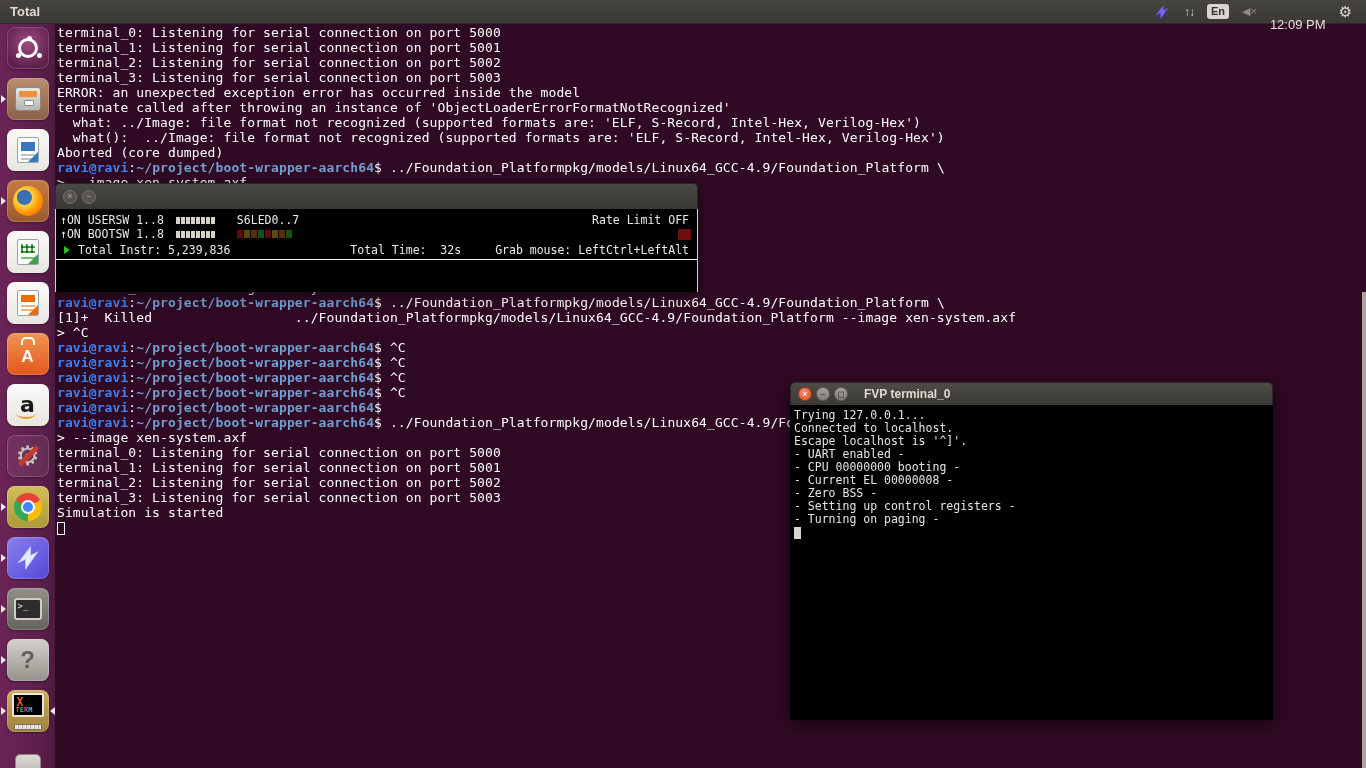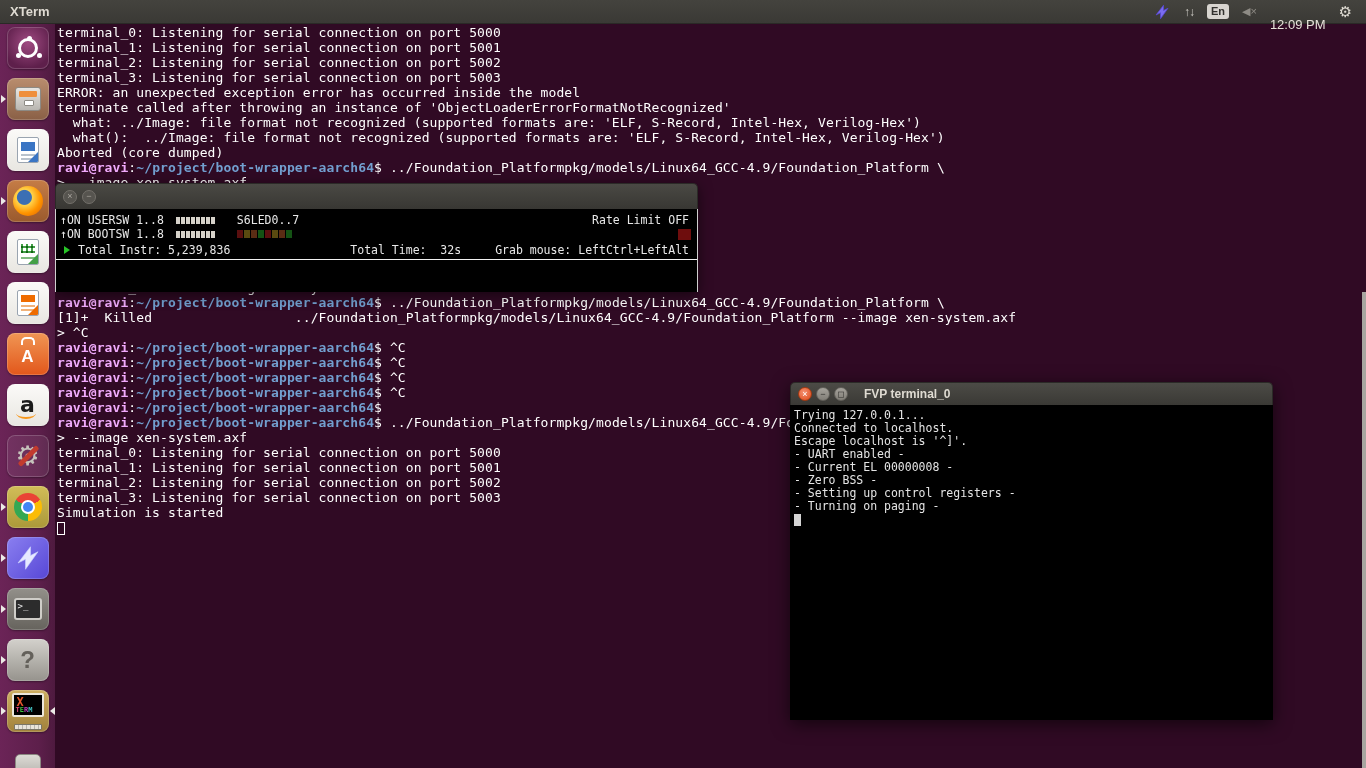--- a/index.html
+++ b/index.html
@@ -88,21 +88,21 @@
     background:repeating-linear-gradient(90deg,#e8e4da 0 3px,#b9b5ab 3px 4px); border-radius:1px; border:1px solid #7a7668; }
   .trash-body { width:26px; height:30px; margin-top:14px; background:linear-gradient(#dddbd6,#a5a29c);
     border-radius:5px 5px 2px 2px; border:1px solid #8b8882; }
 
   
   .xterm-area { position:absolute; left:55px; top:24px; right:0; bottom:0; background:#300a24; z-index:1; }
   .term-lines { padding:1px 0 0 2px; }
   .term-line { white-space:pre; height:15px; line-height:15px;
     font-family:"DejaVu Sans Mono",monospace; font-size:13px; letter-spacing:.1px; color:#fff; }
   .c-fg { color:#ffffff; }
-  .c-green { color:#f0abfc; font-weight:bold; }
+  .c-green { color:#3b82f6; font-weight:bold; }
   .c-blue { color:#729fcf; font-weight:bold; }
   .cursor-hollow { display:inline-block; width:8px; height:13px; border:1px solid #fff; vertical-align:middle; }
 
   .right-strip { position:absolute; right:0; top:292px; width:4px; bottom:0; background:#a8a5a0; z-index:8; }
 
   
   .fvp-status { position:absolute; left:55px; top:183px; width:643px; height:109px; z-index:10;
     box-shadow:0 3px 14px rgba(0,0,0,.55); border-radius:5px 5px 0 0; }
   .fvp-status .titlebar { height:26px; background:linear-gradient(#4a4944,#383733);
     border-radius:5px 5px 0 0; border:1px solid #2b2a27; border-bottom:none;
@@ -138,21 +138,21 @@
   .fvp-title { color:#dfdbd2; font-weight:bold; font-size:12px; margin-left:12px; }
   .fvp-term .content { height:315px; background:#000; padding:4px 0 0 4px; overflow:hidden; }
   .fvp-line { white-space:pre; height:13px; line-height:13px; color:#e4e4e4;
     font-family:"DejaVu Sans Mono",monospace; font-size:11.5px; }
   .cursor-solid { display:inline-block; width:7px; height:12px; background:#d4d4d4; vertical-align:middle; }
 </style>
 </head>
 <body>
 
 <div class="top-panel">
-  <span class="panel-title">XTerm</span>
+  <span class="panel-title">Total</span>
   <div class="panel-right">
     <svg class="s-logo-sm" viewBox="0 0 24 24">
       <polygon points="4,16 14,3 14,10 20,7 10,21 10,13" fill="#7a6cf0" stroke="#5747d6" stroke-width="1"></polygon>
     </svg>
     <span class="net-arrows">↑↓</span>
     <span class="lang-badge">En</span>
     <span class="vol-muted">◀<span>×</span></span>
     <span class="clock">12:09 PM</span>
     <span class="gear">⚙</span>
   </div>
@@ -326,19 +326,20 @@
     <span class="wbtn wbtn-close">×</span>
     <span class="wbtn wbtn-grey">−</span>
     <span class="wbtn wbtn-grey">◻</span>
     <span class="fvp-title">FVP terminal_0</span>
   </div>
   <div class="content">
       <div class="fvp-line">Trying 127.0.0.1...</div>
       <div class="fvp-line">Connected to localhost.</div>
       <div class="fvp-line">Escape localhost is '^]'.</div>
       <div class="fvp-line">- UART enabled -</div>
+      <div class="fvp-line">- CPU 00000000 booting -</div>
       <div class="fvp-line">- Current EL 00000008 -</div>
       <div class="fvp-line">- Zero BSS -</div>
       <div class="fvp-line">- Setting up control registers -</div>
       <div class="fvp-line">- Turning on paging -</div>
       <div class="fvp-line"><span class="cursor-solid"></span></div>
     </div>
 </div>
 
 </body></html>

